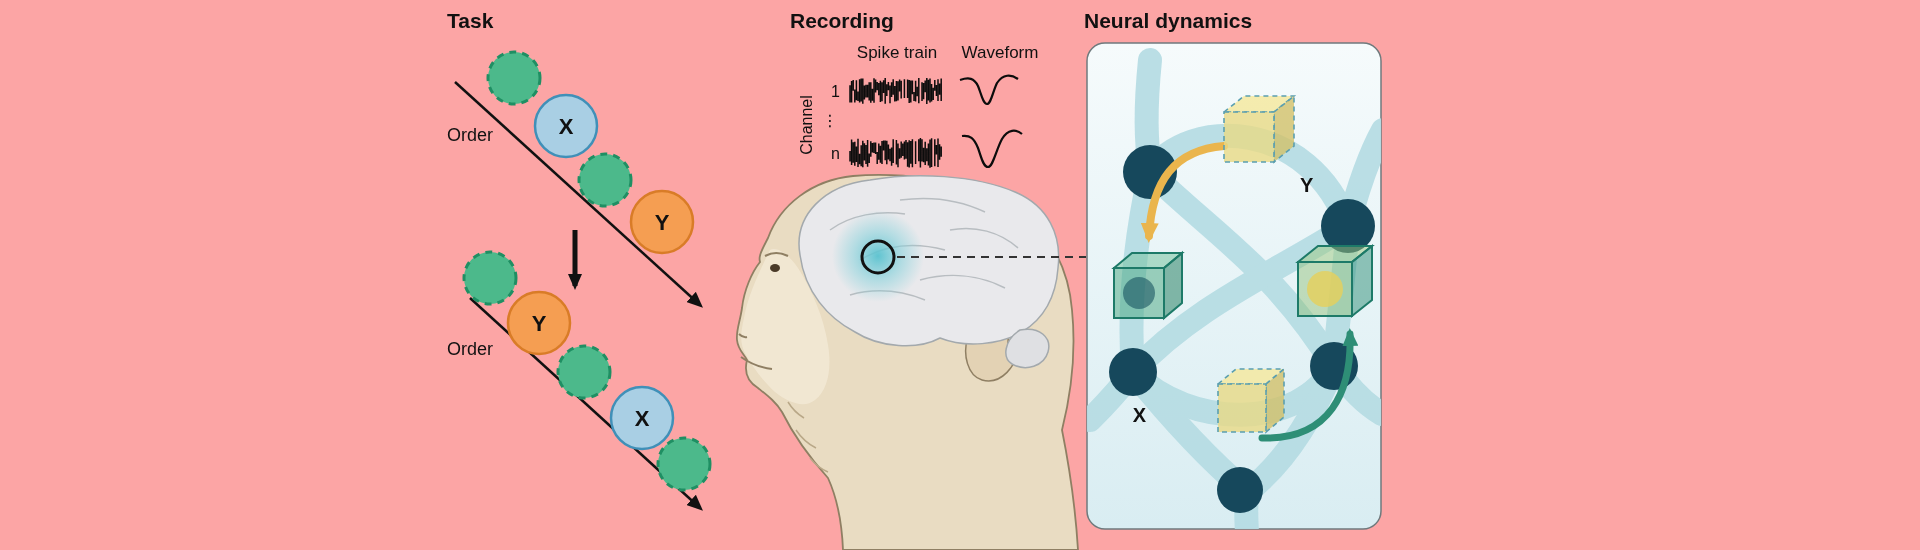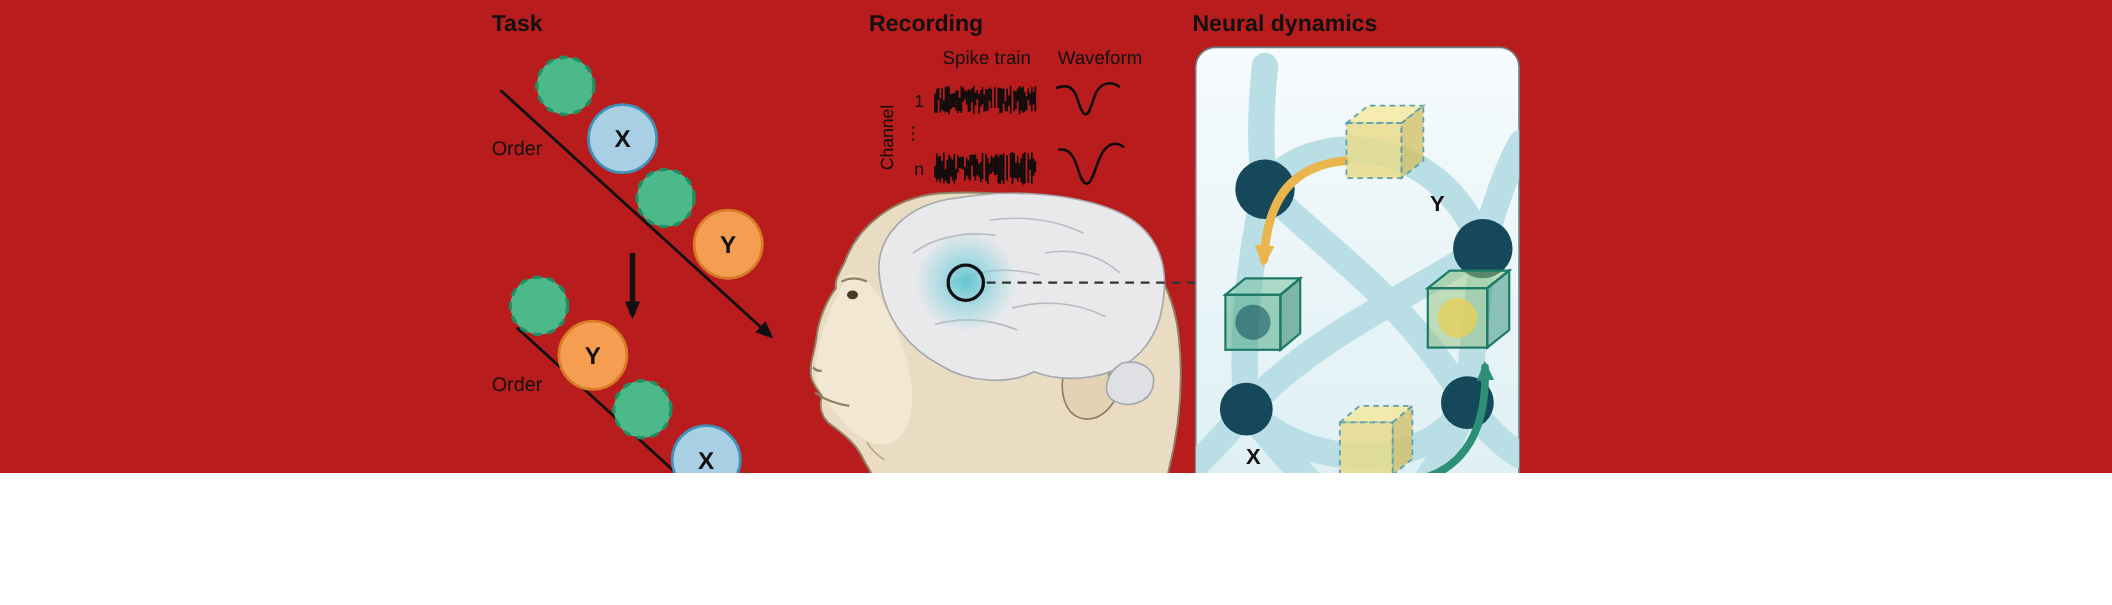--- a/index.html
+++ b/index.html
@@ -1,16 +1,16 @@
 <!DOCTYPE html>
 <html><head>
 <meta charset="utf-8">
 <style>
   html,body{margin:0;padding:0;background:#ffffff;}
-  .stage{position:relative;width:1920px;height:430px;background:#b91c1c;overflow:hidden;}
+  .stage{position:relative;width:1920px;height:550px;background:#fca5a5;overflow:hidden;}
   svg{display:block;}
   svg text{font-family:"Liberation Sans","DejaVu Sans",sans-serif;fill:#111;}
   .panel-title{font-size:21px;font-weight:bold;}
   .label{font-size:18px;}
   .small-label{font-size:17px;}
   .tiny-label{font-size:16px;}
   .item-letter{font-size:22px;font-weight:bold;text-anchor:middle;}
   .cube-letter{font-size:20px;font-weight:bold;}
 </style>
 </head>

